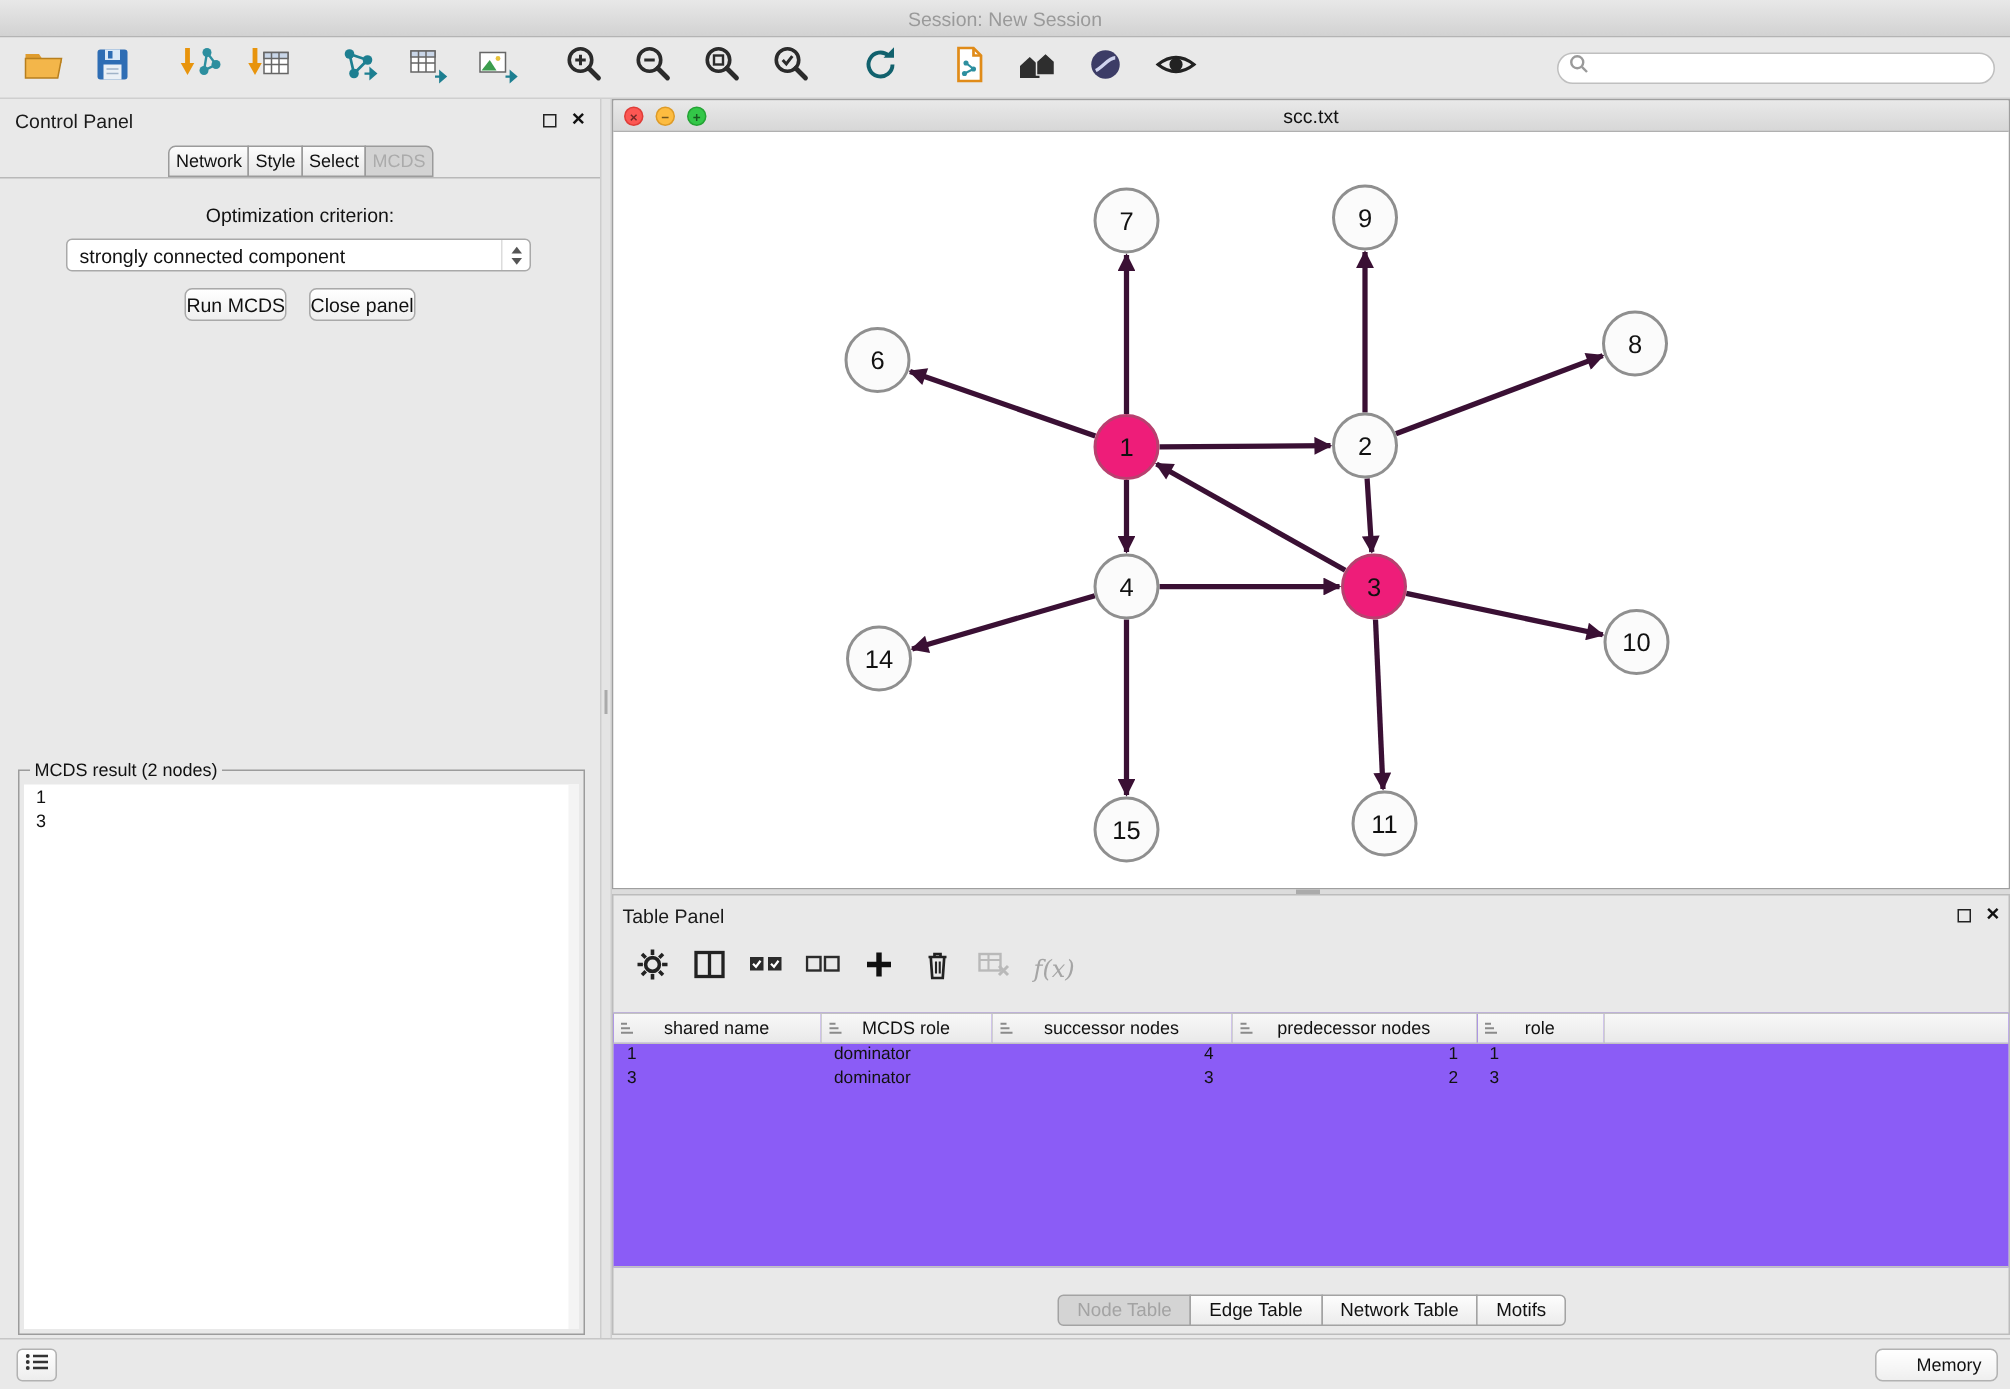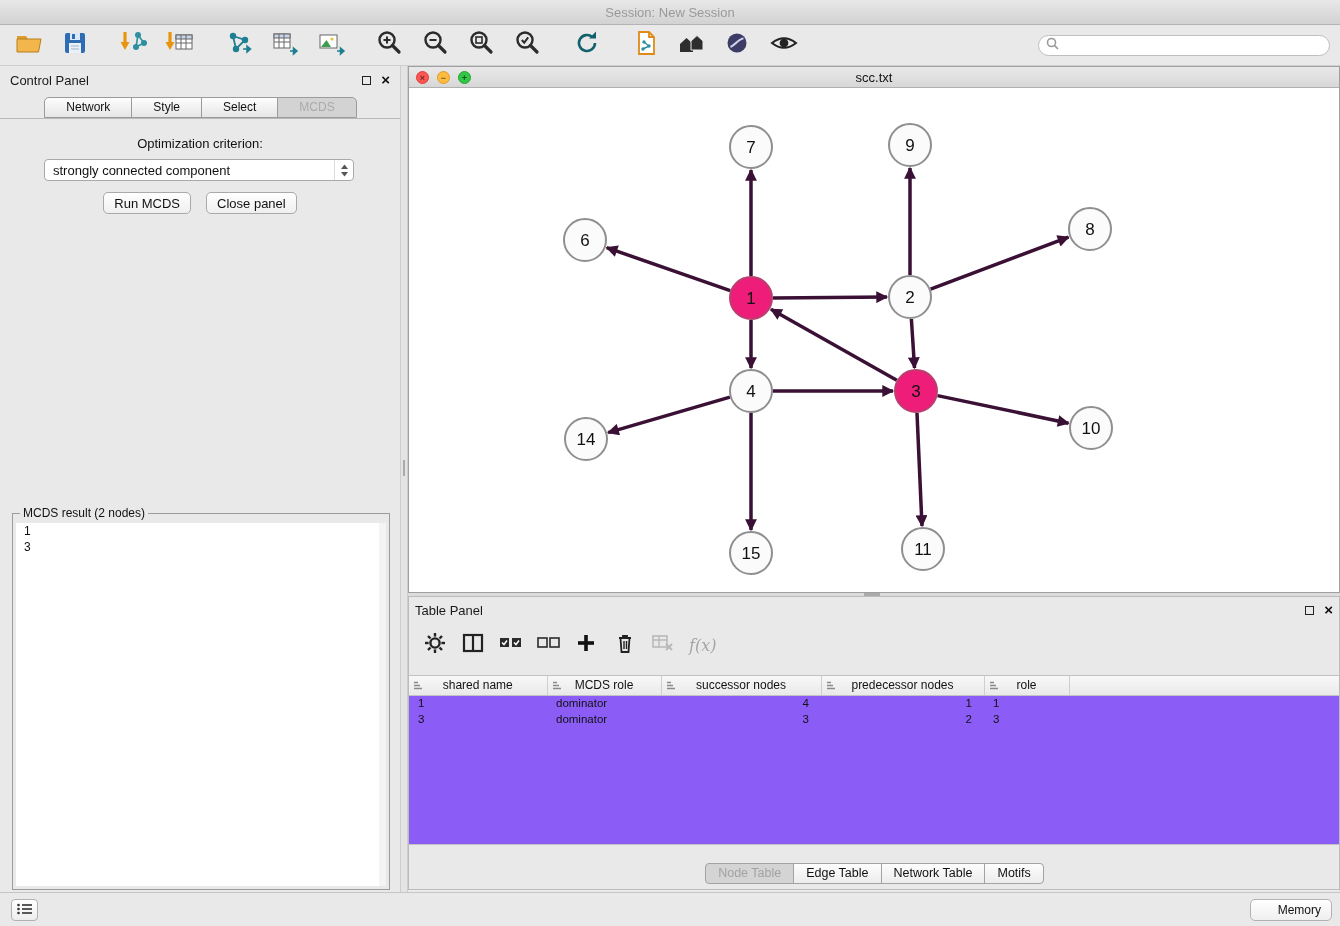--- a/index.html
+++ b/index.html
@@ -27,37 +27,37 @@
 
   
   .control-panel { position:absolute; left:0; top:66px; width:400px; height:826px; background:#e9e9e9; }
   .panel-header { position:absolute; top:4px; left:0; width:100%; padding:0 10px;
     display:flex; align-items:center; height:20px; }
   .panel-title { font-size:13px; color:#1a1a1a; }
   .win-icons { margin-left:auto; display:flex; align-items:center; gap:10px; }
   .float-icon { width:9px; height:9px; border:1.5px solid #222; display:inline-block; }
   .close-x { font-size:15px; font-weight:bold; color:#111; line-height:14px; cursor:pointer; }
   .cp-tabs { position:absolute; top:31px; left:0; width:100%; display:flex; justify-content:center; }
-  .cp-tab { font-size:12px; height:21px; line-height:19px; padding:0 21px;
+  .cp-tab { font-size:12px; height:21px; line-height:19px; padding:0 4px;
     border:1px solid #9b9b9b; margin-right:-1px; background:linear-gradient(#fdfdfd,#e6e6e6);
     color:#111; cursor:pointer; }
   .cp-tab:first-child { border-radius:5px 0 0 0; }
   .cp-tab:last-child { border-radius:0 5px 0 0; }
   .cp-tab.active { background:#d3d3d3; color:#ababab; }
   .cp-divider { position:absolute; top:52px; left:0; width:100%; height:1px; background:#b9b9b9; }
   .opt-label { position:absolute; top:70px; left:0; width:100%; text-align:center; font-size:13px; color:#111; }
   .dropdown { position:absolute; left:44px; top:93px; width:310px; height:22px; background:#fff;
     border:1px solid #a9a9a9; border-radius:4px; display:flex; align-items:center;
     font-size:13px; padding-left:8px; cursor:pointer; }
   .dd-value { color:#111; }
   .dd-arrows { margin-left:auto; width:19px; height:100%; display:flex; align-items:center;
     justify-content:center; border-left:1px solid #dcdcdc; }
   .btn-row { position:absolute; top:126px; left:0; width:100%; display:flex; justify-content:center; gap:15px; }
   .cp-btn { height:22px; border:1px solid #a9a9a9; border-radius:5px;
-    background:linear-gradient(#ffffff,#efefef); font-size:13px; padding:0 10px; color:#111;
+    background:linear-gradient(#ffffff,#efefef); font-size:13px; padding:0 0; color:#111;
     font-family:"Liberation Sans", sans-serif; cursor:pointer; }
   .result-box { position:absolute; left:12px; top:428px; width:378px; height:384px;
     border:1px solid #9c9c9c; background:#e9e9e9; padding:3px;margin-top:12px; }
   .result-box legend { font-size:12px; color:#111; padding:0 3px; margin-left:4px; }
   .result-inner { background:#fff; width:100%; height:100%; overflow:hidden; border-right:7px solid #f4f4f4; }
   .result-item { font-size:12px; line-height:16px; padding-left:8px; color:#111; cursor:default; }
 
   
   .v-splitter { position:absolute; left:400px; top:66px; width:8px; height:826px; background:#e4e4e4;
     border-left:1px solid #cdcdcd; border-right:1px solid #cdcdcd; cursor:col-resize; }

